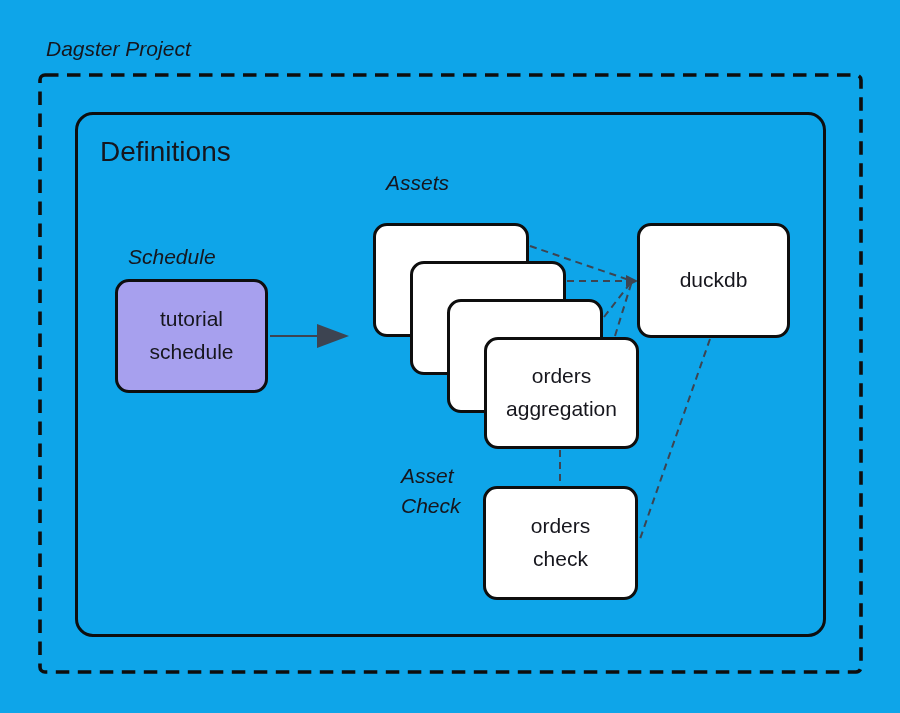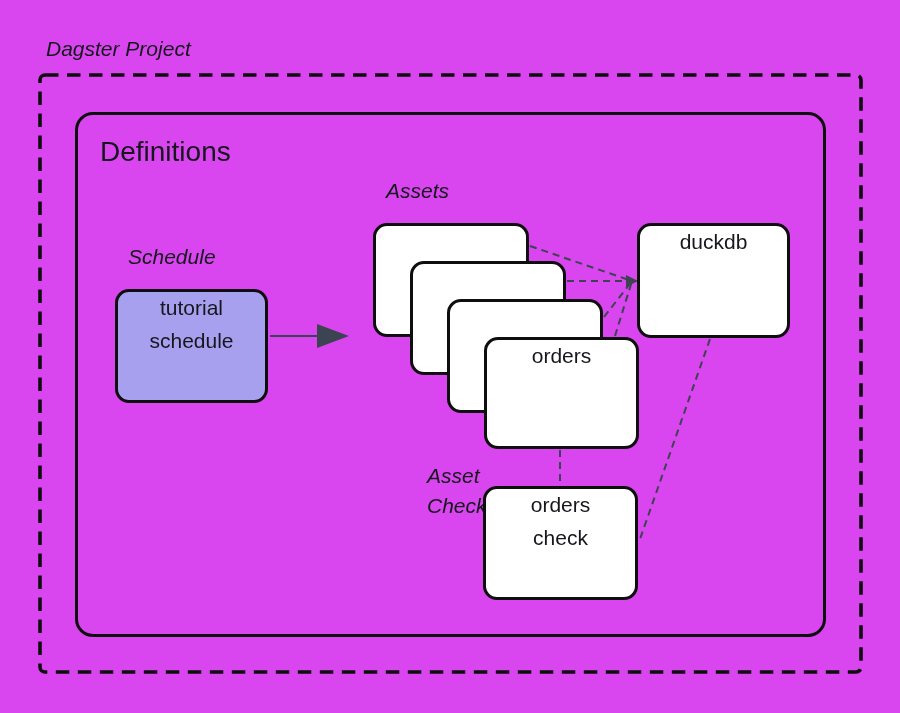--- a/index.html
+++ b/index.html
@@ -5,21 +5,21 @@
   html, body {
     margin: 0;
     padding: 0;
     background: #ffffff;
     font-family: "Liberation Sans", "DejaVu Sans", sans-serif;
   }
   .stage {
     position: relative;
     width: 900px;
     height: 713px;
-    background: #d946ef;
+    background: #0ea5e9;
     overflow: hidden;
     color: var(--text, #16161d);
   }
   .abs { position: absolute; }
 
   
   .section-label {
     font-size: 21px;
     font-style: italic;
     font-weight: 500;
@@ -36,26 +36,27 @@
 
   
   .node-box {
     box-sizing: border-box;
     background: #ffffff;
     border: 3.5px solid var(--ink, #0e0e0e);
     border-radius: 14px;
     display: flex;
     flex-direction: column;
     align-items: center;
+    justify-content: center;
     text-align: center;
     font-size: 21px;
     line-height: 1.55;
     color: var(--text, #16161d);
   }
-  .node-box.accent { background: var(--accent, #a7a0ee); margin-top: 10px; }
+  .node-box.accent { background: var(--accent, #a7a0ee); }
 
   .definitions-box {
     box-sizing: border-box;
     border: 3.5px solid var(--ink, #0e0e0e);
     border-radius: 18px;
     background: transparent;
   }
 
   
   svg.layer {
@@ -110,33 +111,34 @@
 
   <div class="abs definitions-box" style="left:75px; top:112px; width:751px; height:525px;"></div>
   <div class="abs plain-label" style="left:100px; top:136px;">Definitions</div>
 
   <div class="abs section-label" style="left:128px; top:242px;">Schedule</div>
   <div class="abs node-box accent" style="left:115px; top:279px; width:153px; height:114px;">
     <span>tutorial</span>
     <span>schedule</span>
   </div>
 
-  <div class="abs section-label" style="left:386px; top:168px;margin-top:8px;">Assets</div>
+  <div class="abs section-label" style="left:386px; top:168px;">Assets</div>
   <div class="abs node-box" style="left:373px; top:223px; width:156px; height:114px;"></div>
   <div class="abs node-box" style="left:410px; top:261px; width:156px; height:114px;"></div>
   <div class="abs node-box" style="left:447px; top:299px; width:156px; height:114px;"></div>
   <div class="abs node-box" style="left:484px; top:337px; width:155px; height:112px;">
     <span>orders</span>
+    <span>aggregation</span>
   </div>
 
   <div class="abs node-box" style="left:637px; top:223px; width:153px; height:115px;">
     <span>duckdb</span>
   </div>
 
-  <div class="abs section-label" style="left:401px; top:461px;margin-left:26px;">
+  <div class="abs section-label" style="left:401px; top:461px;">
     <div>Asset</div>
     <div>Check</div>
   </div>
   <div class="abs node-box" style="left:483px; top:486px; width:155px; height:114px;">
     <span>orders</span>
     <span>check</span>
   </div>
 
 </div>
 

